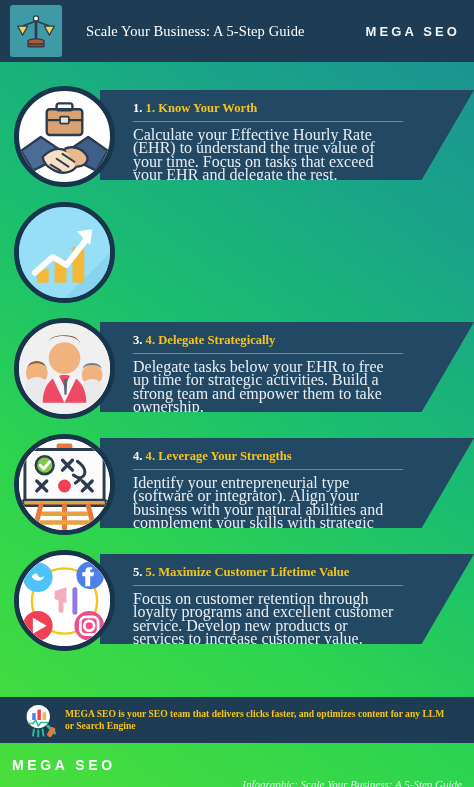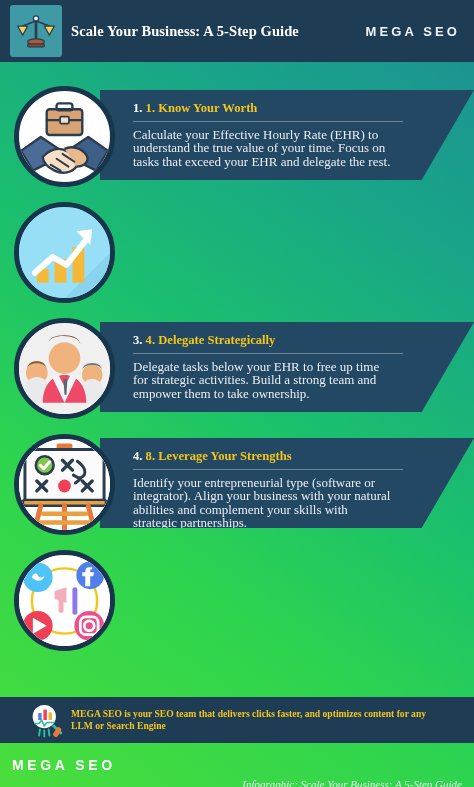--- a/index.html
+++ b/index.html
@@ -28,23 +28,23 @@
   .header-logo-box {
     width: 52px; height: 52px;
     background: #3f9aa6;
     border-radius: 3px;
     display: flex; align-items: center; justify-content: center;
     flex: 0 0 auto;
   }
   .header-title {
     color: #ffffff;
     font-size: 14.5px;
-    font-weight: bold;
+    font-weight: normal;
     letter-spacing: .1px;
-    margin-left: 9px;
+    margin-left: 24px;
     white-space: nowrap;
   }
   .header-brand {
     margin-left: auto;
     color: #eef3f7;
     font-family: "Liberation Sans", sans-serif;
     font-size: 13px;
     font-weight: bold;
     letter-spacing: 3.1px;
     white-space: nowrap;
@@ -91,34 +91,34 @@
   .step-title .num { color: #ffffff; }
   .step-title .tx  { color: #f5c518; }
   .step-rule {
     height: 1px;
     background: rgba(255,255,255,.35);
     margin: 5px 0 6px 0;
     width: 270px;
   }
   .step-desc {
     color: #e9eef3;
-    font-size: 13px;
+    font-size: 16px;
     line-height: 13.4px;
     width: 262px;
   }
 
   
   .footer-banner {
     position: absolute;
     left: 0; right: 0; top: 697px;
     height: 46px;
     background: #1e3d54;
     display: flex;
     align-items: center;
-    padding: 0 26px;
+    padding: 0 20px;
   }
   .footer-icon {
     width: 40px; height: 40px;
     flex: 0 0 auto;
     display: flex; align-items: center; justify-content: center;
   }
   .footer-text {
     color: #f5c518;
     font-size: 9.6px;
     font-weight: bold;
@@ -256,21 +256,21 @@
           <circle cx="46" cy="47" r="6.5" fill="#ef4056"></circle>
           <path d="M64 42 L74 52 M74 42 L64 52" stroke="#2b3c4e" stroke-width="3.4" stroke-linecap="round"></path>
           <rect x="4" y="61" width="84" height="6" rx="2" fill="#e8a040" stroke="#2b3c4e" stroke-width="2.4"></rect>
           <path d="M22 67 L16 90 M70 67 L76 90 M46 67 L46 90" stroke="#e8783c" stroke-width="5" stroke-linecap="round"></path>
           <path d="M24 75 L68 75 M22 84 L72 84" stroke="#e8a040" stroke-width="4.5" stroke-linecap="round"></path>
         </svg>
       </div>
       <div class="step-card">
         <div class="step-title">
           <span class="num">4.</span>
-          <span class="tx">8. Leverage Your Strengths</span>
+          <span class="tx">4. Leverage Your Strengths</span>
         </div>
         <div class="step-rule"></div>
         <div class="step-desc">Identify your entrepreneurial type (software or integrator). Align your business with your natural abilities and complement your skills with strategic partnerships.</div>
       </div>
     </div>
 
     <div class="step">
       <div class="step-icon">
         <svg width="92" height="92" viewBox="0 0 92 92">
           <rect width="92" height="92" fill="#ffffff"></rect>
@@ -282,20 +282,28 @@
           <circle cx="19" cy="71" r="15" fill="#ef4056"></circle>
           <path d="M14 63 L28 71 L14 79 Z" fill="#ffffff"></path>
           <circle cx="71" cy="71" r="15" fill="#ee4f8a"></circle>
           <rect x="62" y="62" width="18" height="18" rx="5.5" fill="none" stroke="#ffffff" stroke-width="2.8"></rect>
           <circle cx="71" cy="71" r="5" fill="none" stroke="#ffffff" stroke-width="2.8"></circle>
           <rect x="40" y="36" width="5" height="22" rx="2" fill="#f2aebc"></rect>
           <path d="M36 36 L48 32 L48 48 L36 44 Z" fill="#f2aebc"></path>
           <rect x="54" y="32" width="5" height="28" rx="2.4" fill="#8d7ae8"></rect>
         </svg>
       </div>
+      <div class="step-card">
+        <div class="step-title">
+          <span class="num">5.</span>
+          <span class="tx">5. Maximize Customer Lifetime Value</span>
+        </div>
+        <div class="step-rule"></div>
+        <div class="step-desc">Focus on customer retention through loyalty programs and excellent customer service. Develop new products or services to increase customer value.</div>
+      </div>
     </div>
 
   </div>
 
   <div class="footer-banner">
     <div class="footer-icon">
       <svg width="38" height="38" viewBox="0 0 44 44">
         <circle cx="20" cy="18" r="14.5" fill="#ffffff" stroke="#1e3d54" stroke-width="2"></circle>
         <rect x="13" y="14" width="4" height="8" fill="#4f7fe8"></rect>
         <rect x="19" y="10" width="4" height="12" fill="#ef4056"></rect>

